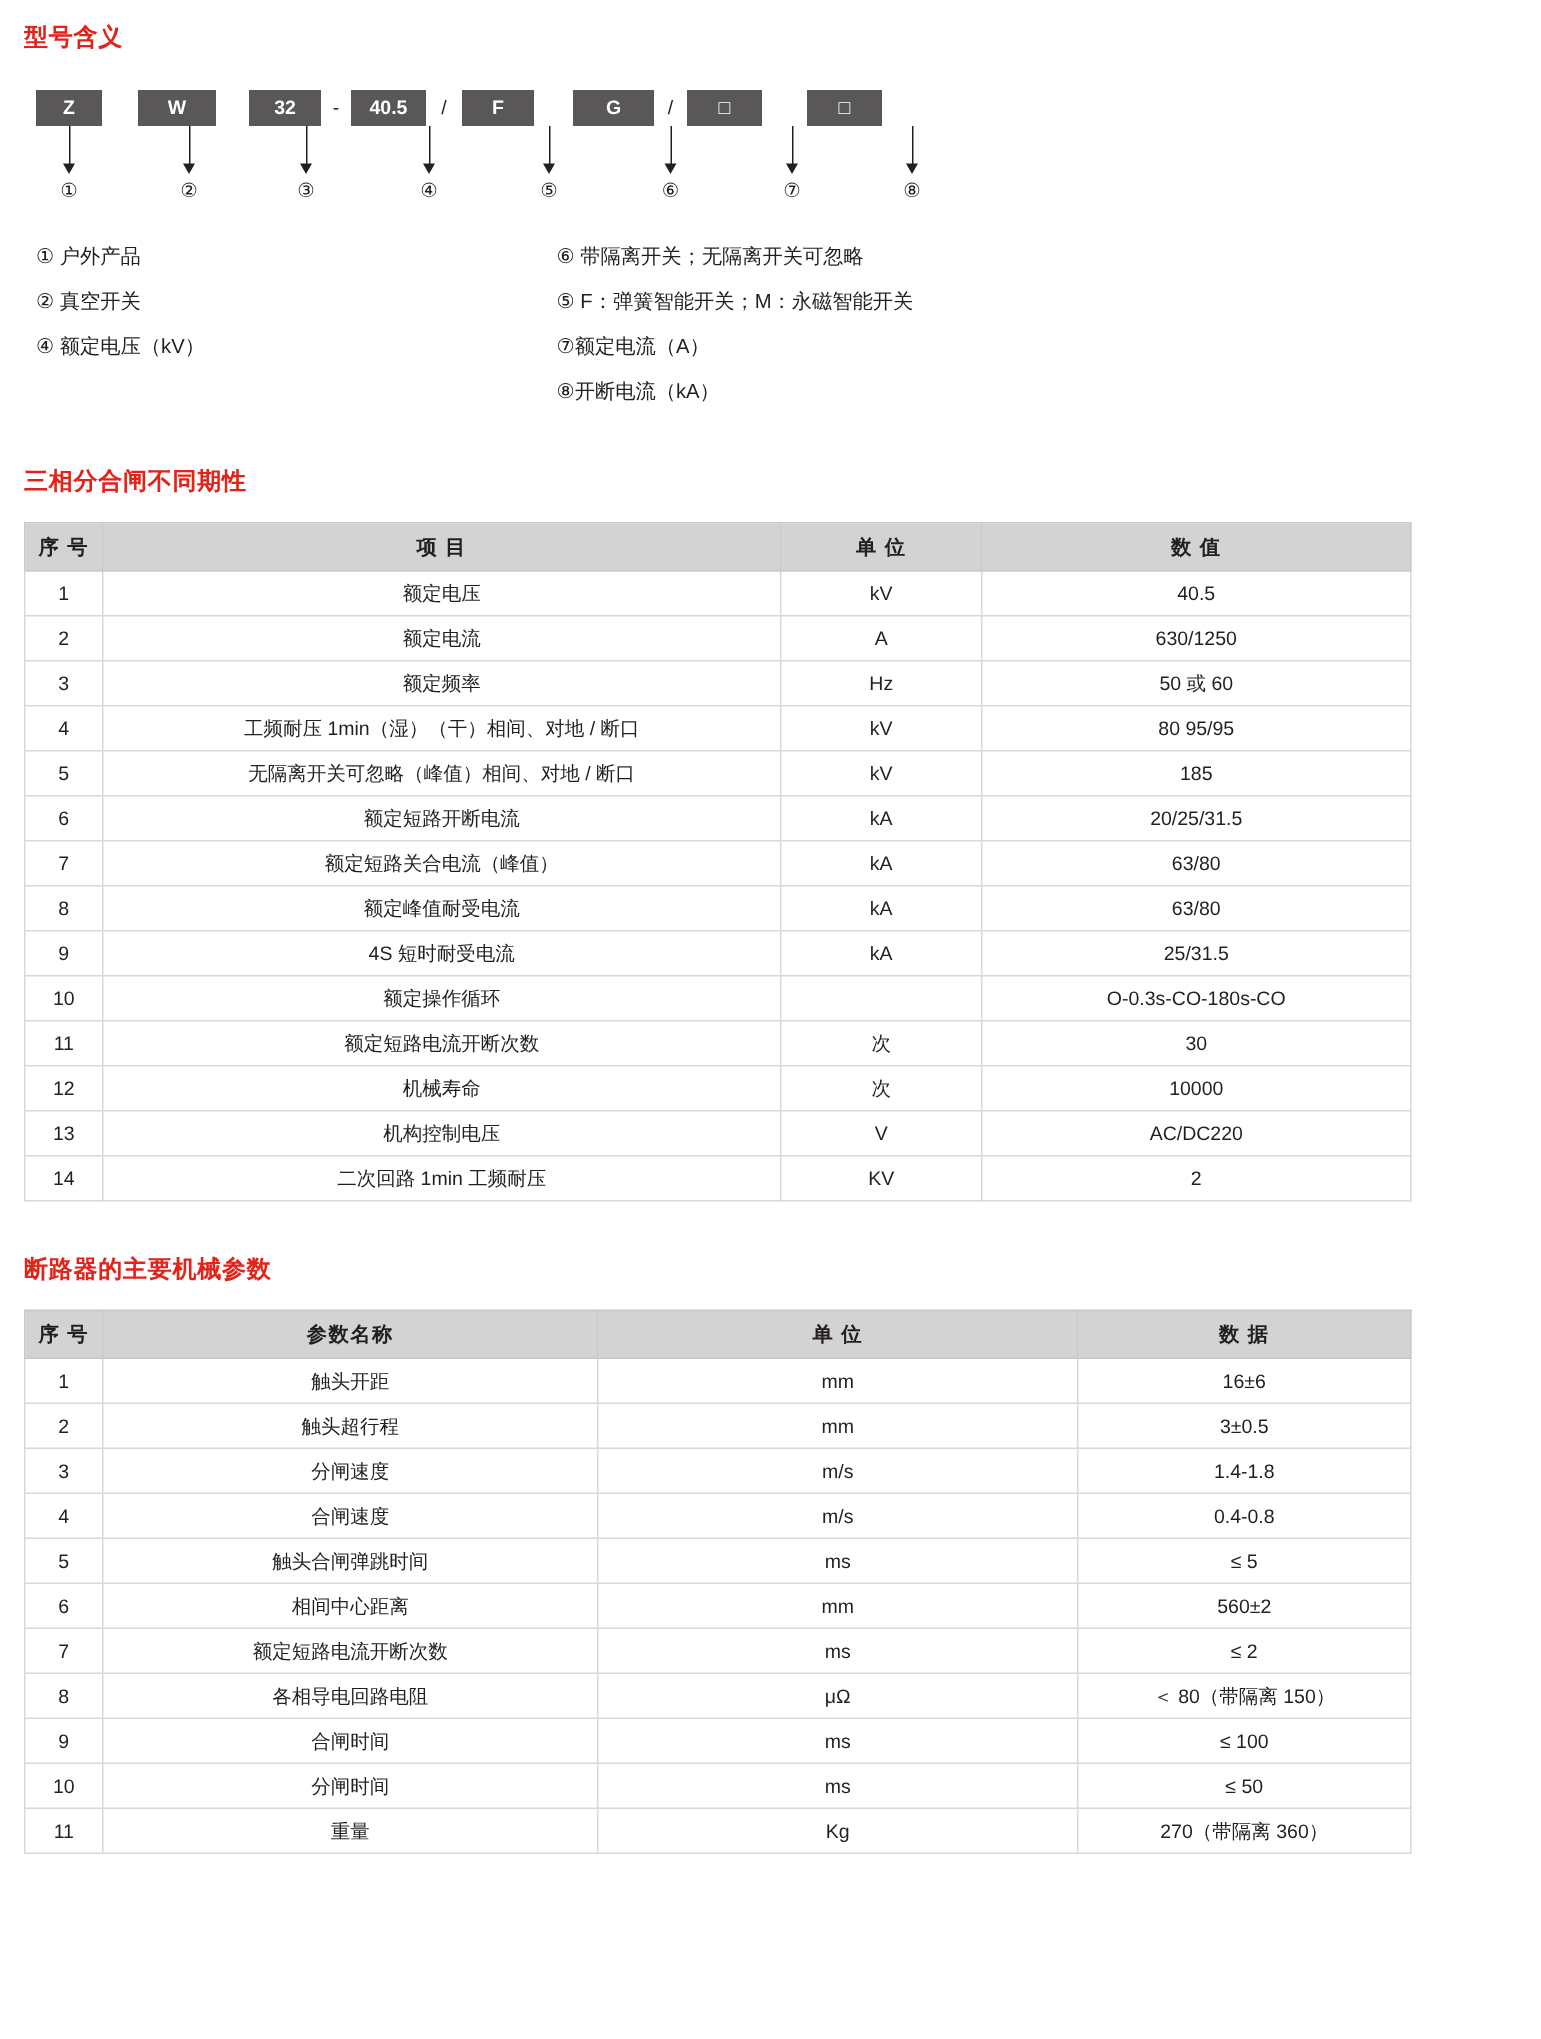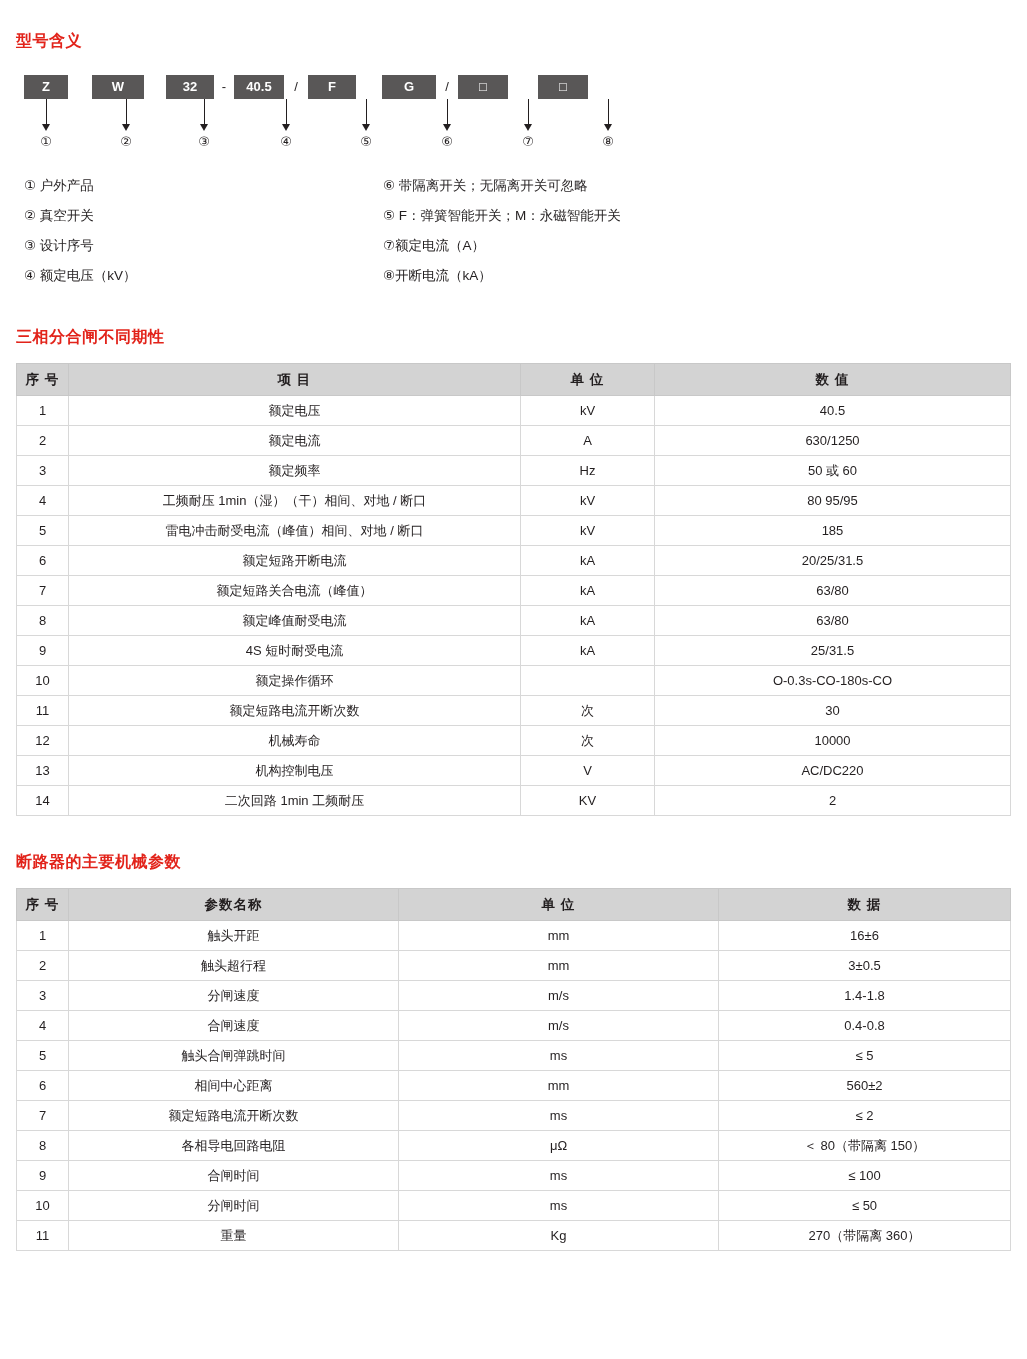--- a/index.html
+++ b/index.html
@@ -19,21 +19,21 @@
     width: 1027px;
     padding: 14px 16px 20px 16px;
   }
 
   
   .section-title {
     color: #e2231a;
     font-size: 16px;
     font-weight: bold;
     letter-spacing: 0.5px;
-    margin: 15px 0 6px 0;
+    margin: 0 0 6px 0;
     line-height: 24px;
   }
   .section-title.spaced { margin-top: 34px; }
 
   
   .model-block { margin-top: 22px; }
   .code-row {
     display: flex;
     align-items: center;
     height: 24px;
@@ -96,34 +96,34 @@
     transform: translateX(-50%);
     font-size: 13px;
     line-height: 18px;
     color: #231f20;
   }
 
   
   .legend {
     margin-top: 14px;
     display: flex;
-    gap: 12px;
+    gap: 0;
   }
   .legend-col {
     font-size: 13.5px;
     line-height: 30px;
     color: #231f20;
   }
   .legend-col.left { width: 355px; padding-left: 8px; }
   .legend-col.right { width: 560px; }
   .legend-item { white-space: nowrap; }
 
   
   table.spec {
-    width: 995px;
+    width: 925px;
     border-collapse: collapse;
     margin-top: 14px;
     font-size: 13px;
   }
   table.spec th {
     background: #d3d3d3;
     color: #231f20;
     font-weight: bold;
     font-size: 13.5px;
     height: 32px;
@@ -185,21 +185,20 @@
       <span class="circled" style="left:350px;">⑤</span>
       <span class="circled" style="left:431px;">⑥</span>
       <span class="circled" style="left:512px;">⑦</span>
       <span class="circled" style="left:592px;">⑧</span>
     </div>
 
     <div class="legend">
       <div class="legend-col left">
         <div class="legend-item">① 户外产品</div>
         <div class="legend-item">② 真空开关</div>
-        <div class="legend-item">③ 设计序号</div>
         <div class="legend-item">④ 额定电压（kV）</div>
       </div>
       <div class="legend-col right">
         <div class="legend-item">⑥ 带隔离开关；无隔离开关可忽略</div>
         <div class="legend-item">⑤ F：弹簧智能开关；M：永磁智能开关</div>
         <div class="legend-item">⑦额定电流（A）</div>
         <div class="legend-item">⑧开断电流（kA）</div>
       </div>
     </div>
   </div>
@@ -235,21 +234,21 @@
           <td>50 或 60</td>
         </tr>
       <tr>
           <td>4</td>
           <td>工频耐压 1min（湿）（干）相间、对地 / 断口</td>
           <td>kV</td>
           <td>80 95/95</td>
         </tr>
       <tr>
           <td>5</td>
-          <td>雷电冲击耐受电流（峰值）相间、对地 / 断口</td>
+          <td>无隔离开关可忽略（峰值）相间、对地 / 断口</td>
           <td>kV</td>
           <td>185</td>
         </tr>
       <tr>
           <td>6</td>
           <td>额定短路开断电流</td>
           <td>kA</td>
           <td>20/25/31.5</td>
         </tr>
       <tr>

